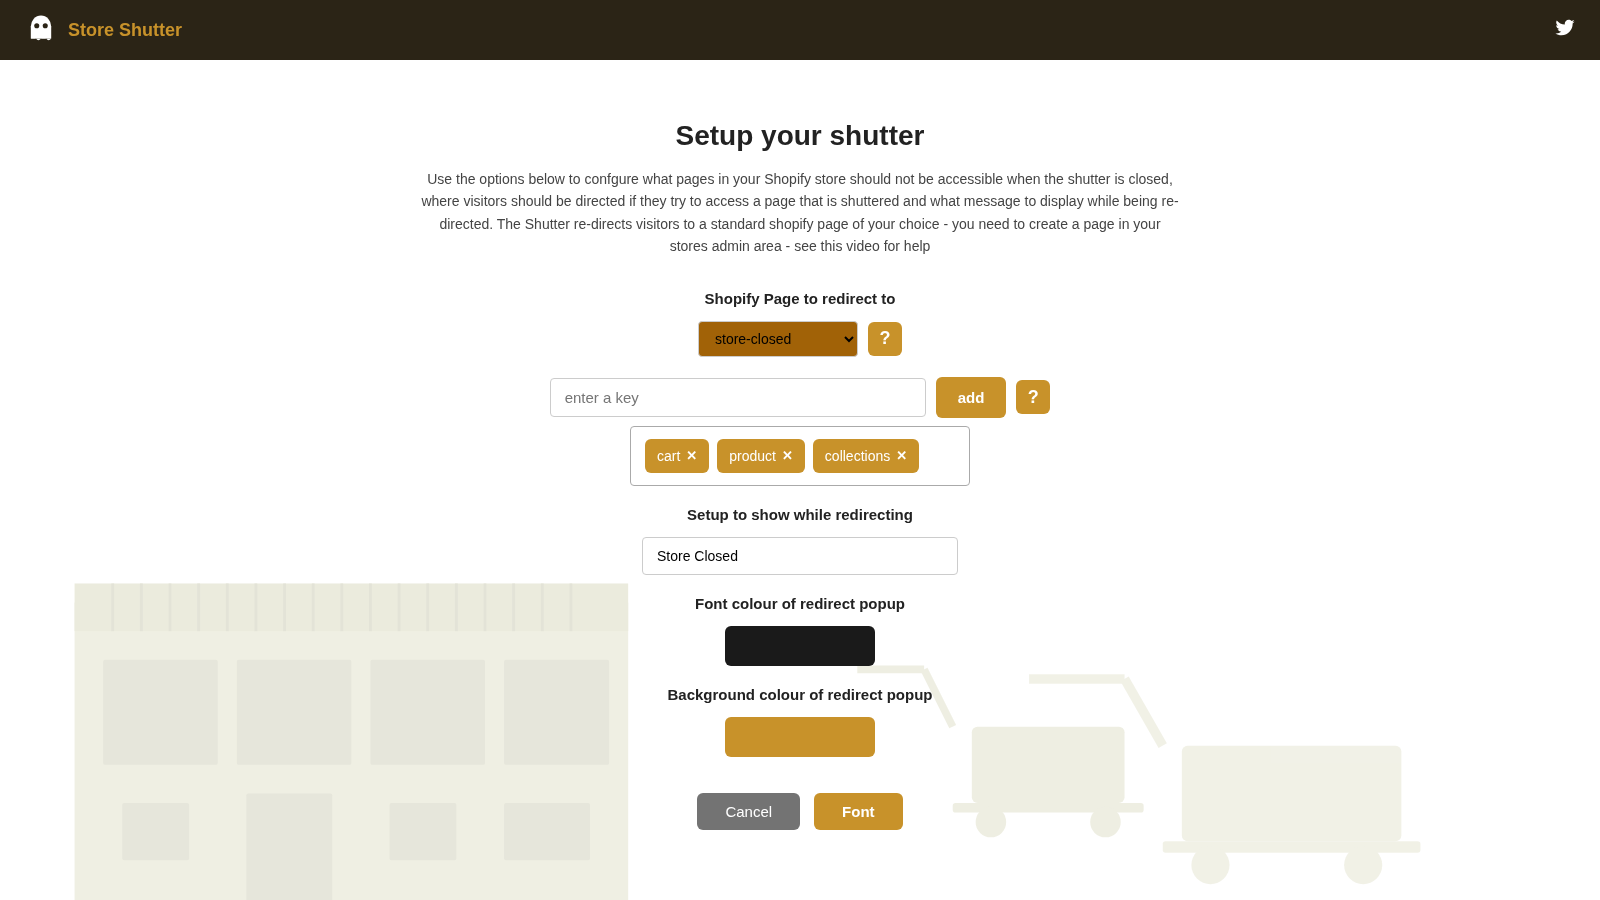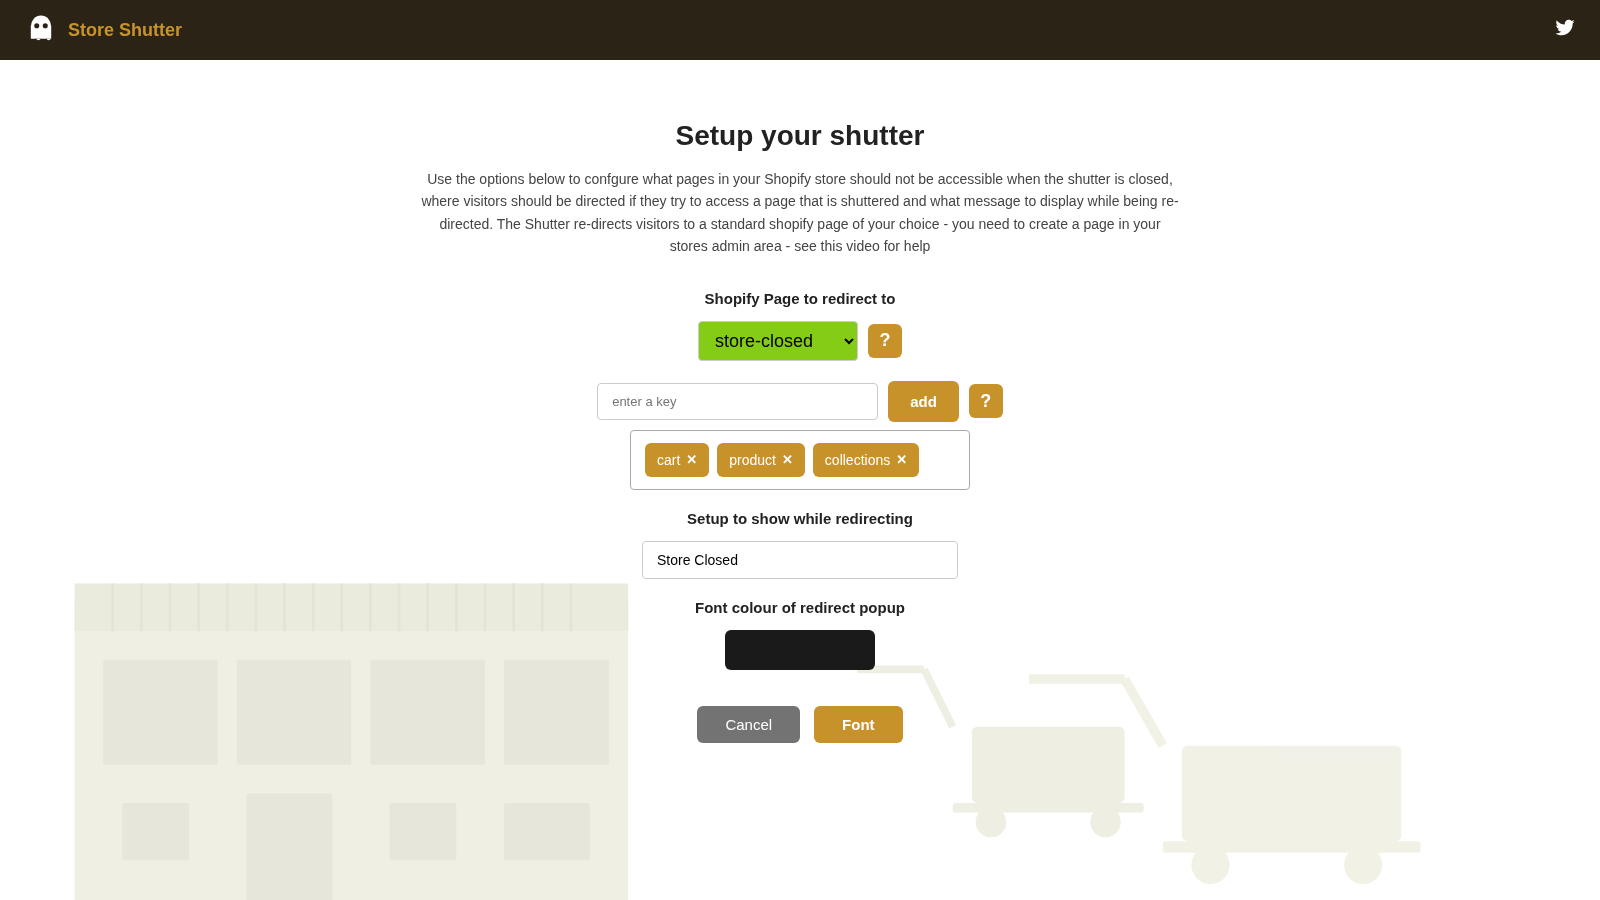--- a/index.html
+++ b/index.html
@@ -102,25 +102,25 @@
     }
 
     .select-row {
       display: flex;
       align-items: center;
       gap: 10px;
     }
 
     .page-select {
       padding: 8px 12px;
-      font-size: 18px;
+      font-size: 14px;
       border: 1px solid #ccc;
       border-radius: 4px;
       min-width: 160px;
-      background: #84cc16;
+      background: #a16207;
       appearance: auto;
     }
 
     .help-btn {
       background: #c8922a;
       border: none;
       border-radius: 6px;
       width: 34px;
       height: 34px;
       display: flex;
@@ -133,24 +133,24 @@
     }
 
     .keyword-row {
       display: flex;
       align-items: center;
       gap: 10px;
     }
 
     .keyword-input {
       padding: 10px 14px;
-      font-size: 13px;
+      font-size: 15px;
       border: 1px solid #ccc;
       border-radius: 4px;
-      width: 281px;
+      width: 376px;
       color: #888;
     }
 
     .add-btn {
       background: #c8922a;
       color: #fff;
       border: none;
       border-radius: 6px;
       padding: 12px 22px;
       font-size: 15px;
@@ -368,19 +368,23 @@
     <div class="form-section">
       <span class="section-label">Setup to show while redirecting</span>
       <input class="text-input" type="text" value="Store Closed" style="">
     </div>
 
     <div class="form-section">
       <span class="section-label">Font colour of redirect popup</span>
       <button class="color-swatch color-swatch-dark"></button>
     </div>
 
+    <div class="form-section">
+      <span class="section-label">Background colour of redirect popup</span>
+      <button class="color-swatch color-swatch-amber"></button>
+    </div>
 
     <div class="btn-row">
       <button class="cancel-btn">Cancel</button>
       <button class="save-btn">Font</button>
     </div>
   </div>
 </div>
 
 </body></html>

